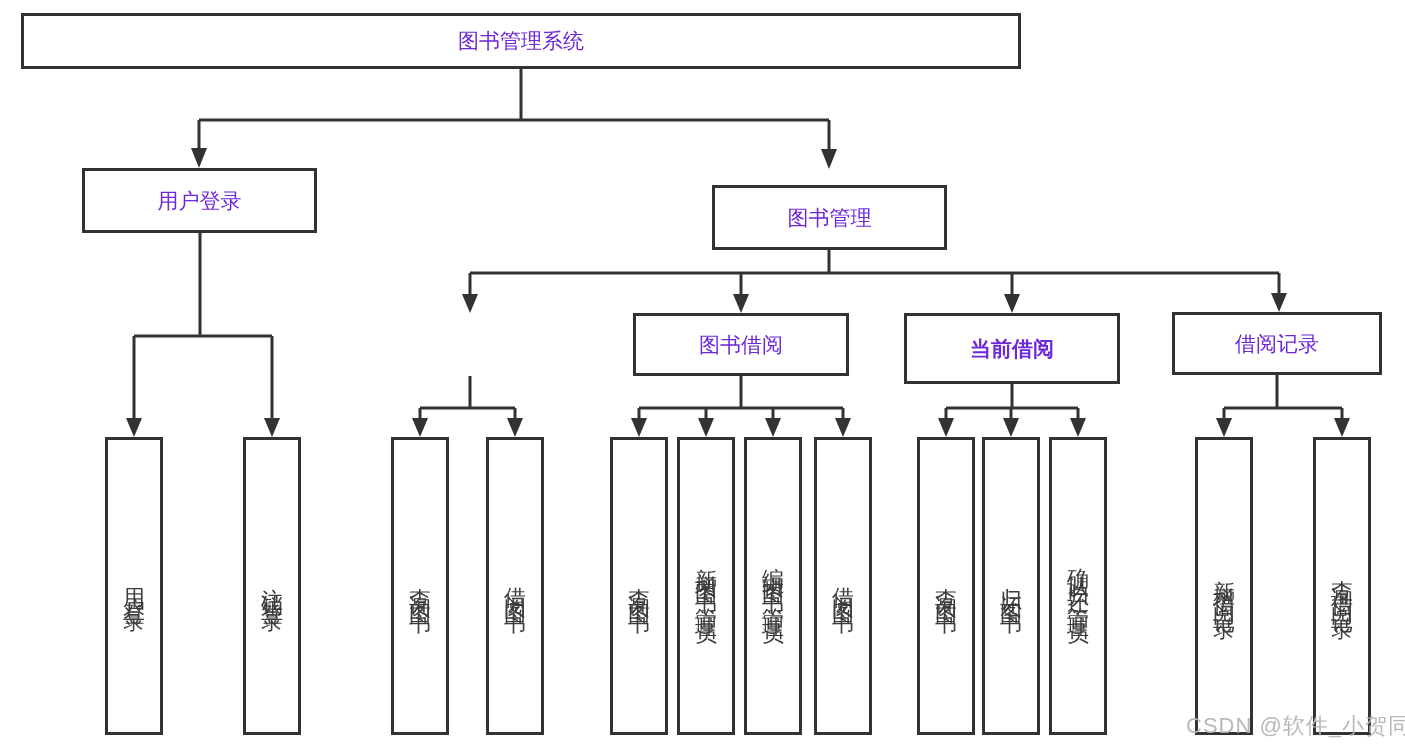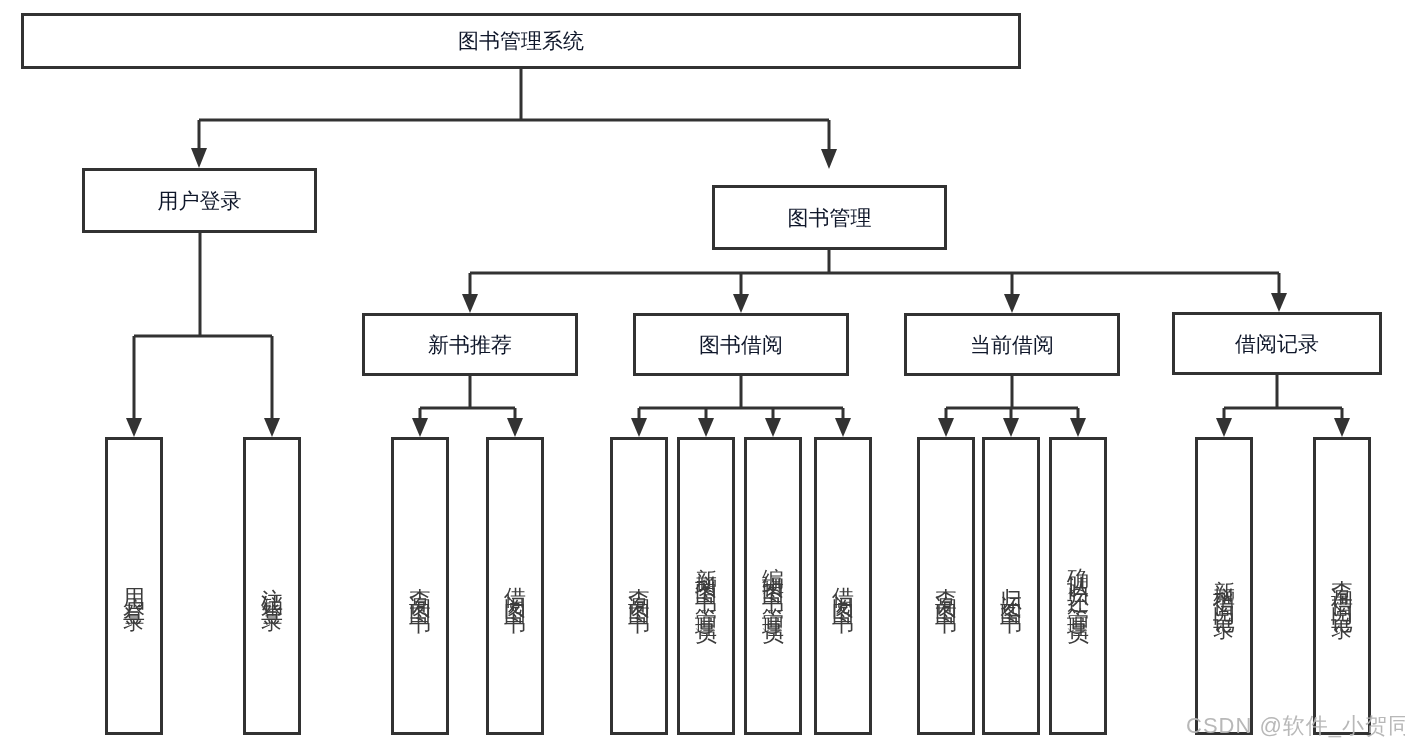--- a/index.html
+++ b/index.html
@@ -13,21 +13,21 @@
   }
   .stage { position: absolute; left: 0; top: 0; width: 1405px; height: 747px; }
   svg.connectors { position: absolute; left: 0; top: 0; z-index: 1; }
   .node {
     position: absolute;
     border: 3px solid #323232;
     background: #ffffff;
     display: flex;
     align-items: center;
     justify-content: center;
-    color: #0f172a;
+    color: #6d28d9;
     font-size: 21px;
     z-index: 2;
     text-align: right;
   }
   .vnode {
     position: absolute;
     border: 3px solid #323232;
     background: #ffffff;
     display: flex;
     align-items: center;
@@ -42,21 +42,21 @@
     color: #3c3c3c;
     line-height: 1;
     white-space: nowrap;
   }
   
   .root-box    { left: 21px;  top: 13px;  width: 1000px; height: 56px; }
   .l2-user     { left: 82px;  top: 168px; width: 235px;  height: 65px; }
   .l2-book     { left: 712px; top: 169px; width: 235px;  height: 65px; margin-top: 16px; }
   .l3-newrec   { left: 362px; top: 313px; width: 216px;  height: 63px; }
   .l3-borrow   { left: 633px; top: 313px; width: 216px;  height: 63px; }
-  .l3-current  { left: 904px; top: 313px; width: 216px;  height: 63px; }
+  .l3-current  { left: 904px; top: 313px; width: 216px;  height: 71px; font-weight: bold; }
   .l3-records  { left: 1172px;top: 312px; width: 210px;  height: 63px; }
   .leaf        { top: 437px; height: 298px; width: 58px; }
   .leaf-1  { left: 105px; }
   .leaf-2  { left: 243px; }
   .leaf-3  { left: 391px; }
   .leaf-4  { left: 486px; }
   .leaf-5  { left: 610px; }
   .leaf-6  { left: 677px; }
   .leaf-7  { left: 744px; }
   .leaf-8  { left: 814px; }
@@ -119,21 +119,20 @@
       <polygon points="1216,418 1232,418 1224,437"></polygon>
       <polygon points="1334,418 1350,418 1342,437"></polygon>
     </g>
   </svg>
 
   <div class="node root-box">图书管理系统</div>
 
   <div class="node l2-user">用户登录</div>
   <div class="node l2-book">图书管理</div>
 
-  <div class="node l3-newrec">新书推荐</div>
   <div class="node l3-borrow">图书借阅</div>
   <div class="node l3-current">当前借阅</div>
   <div class="node l3-records">借阅记录</div>
 
   <div class="vnode leaf leaf-1">
     <span class="vtext">用户登录</span>
   </div>
   <div class="vnode leaf leaf-2">
     <span class="vtext">注销登录</span>
   </div>

